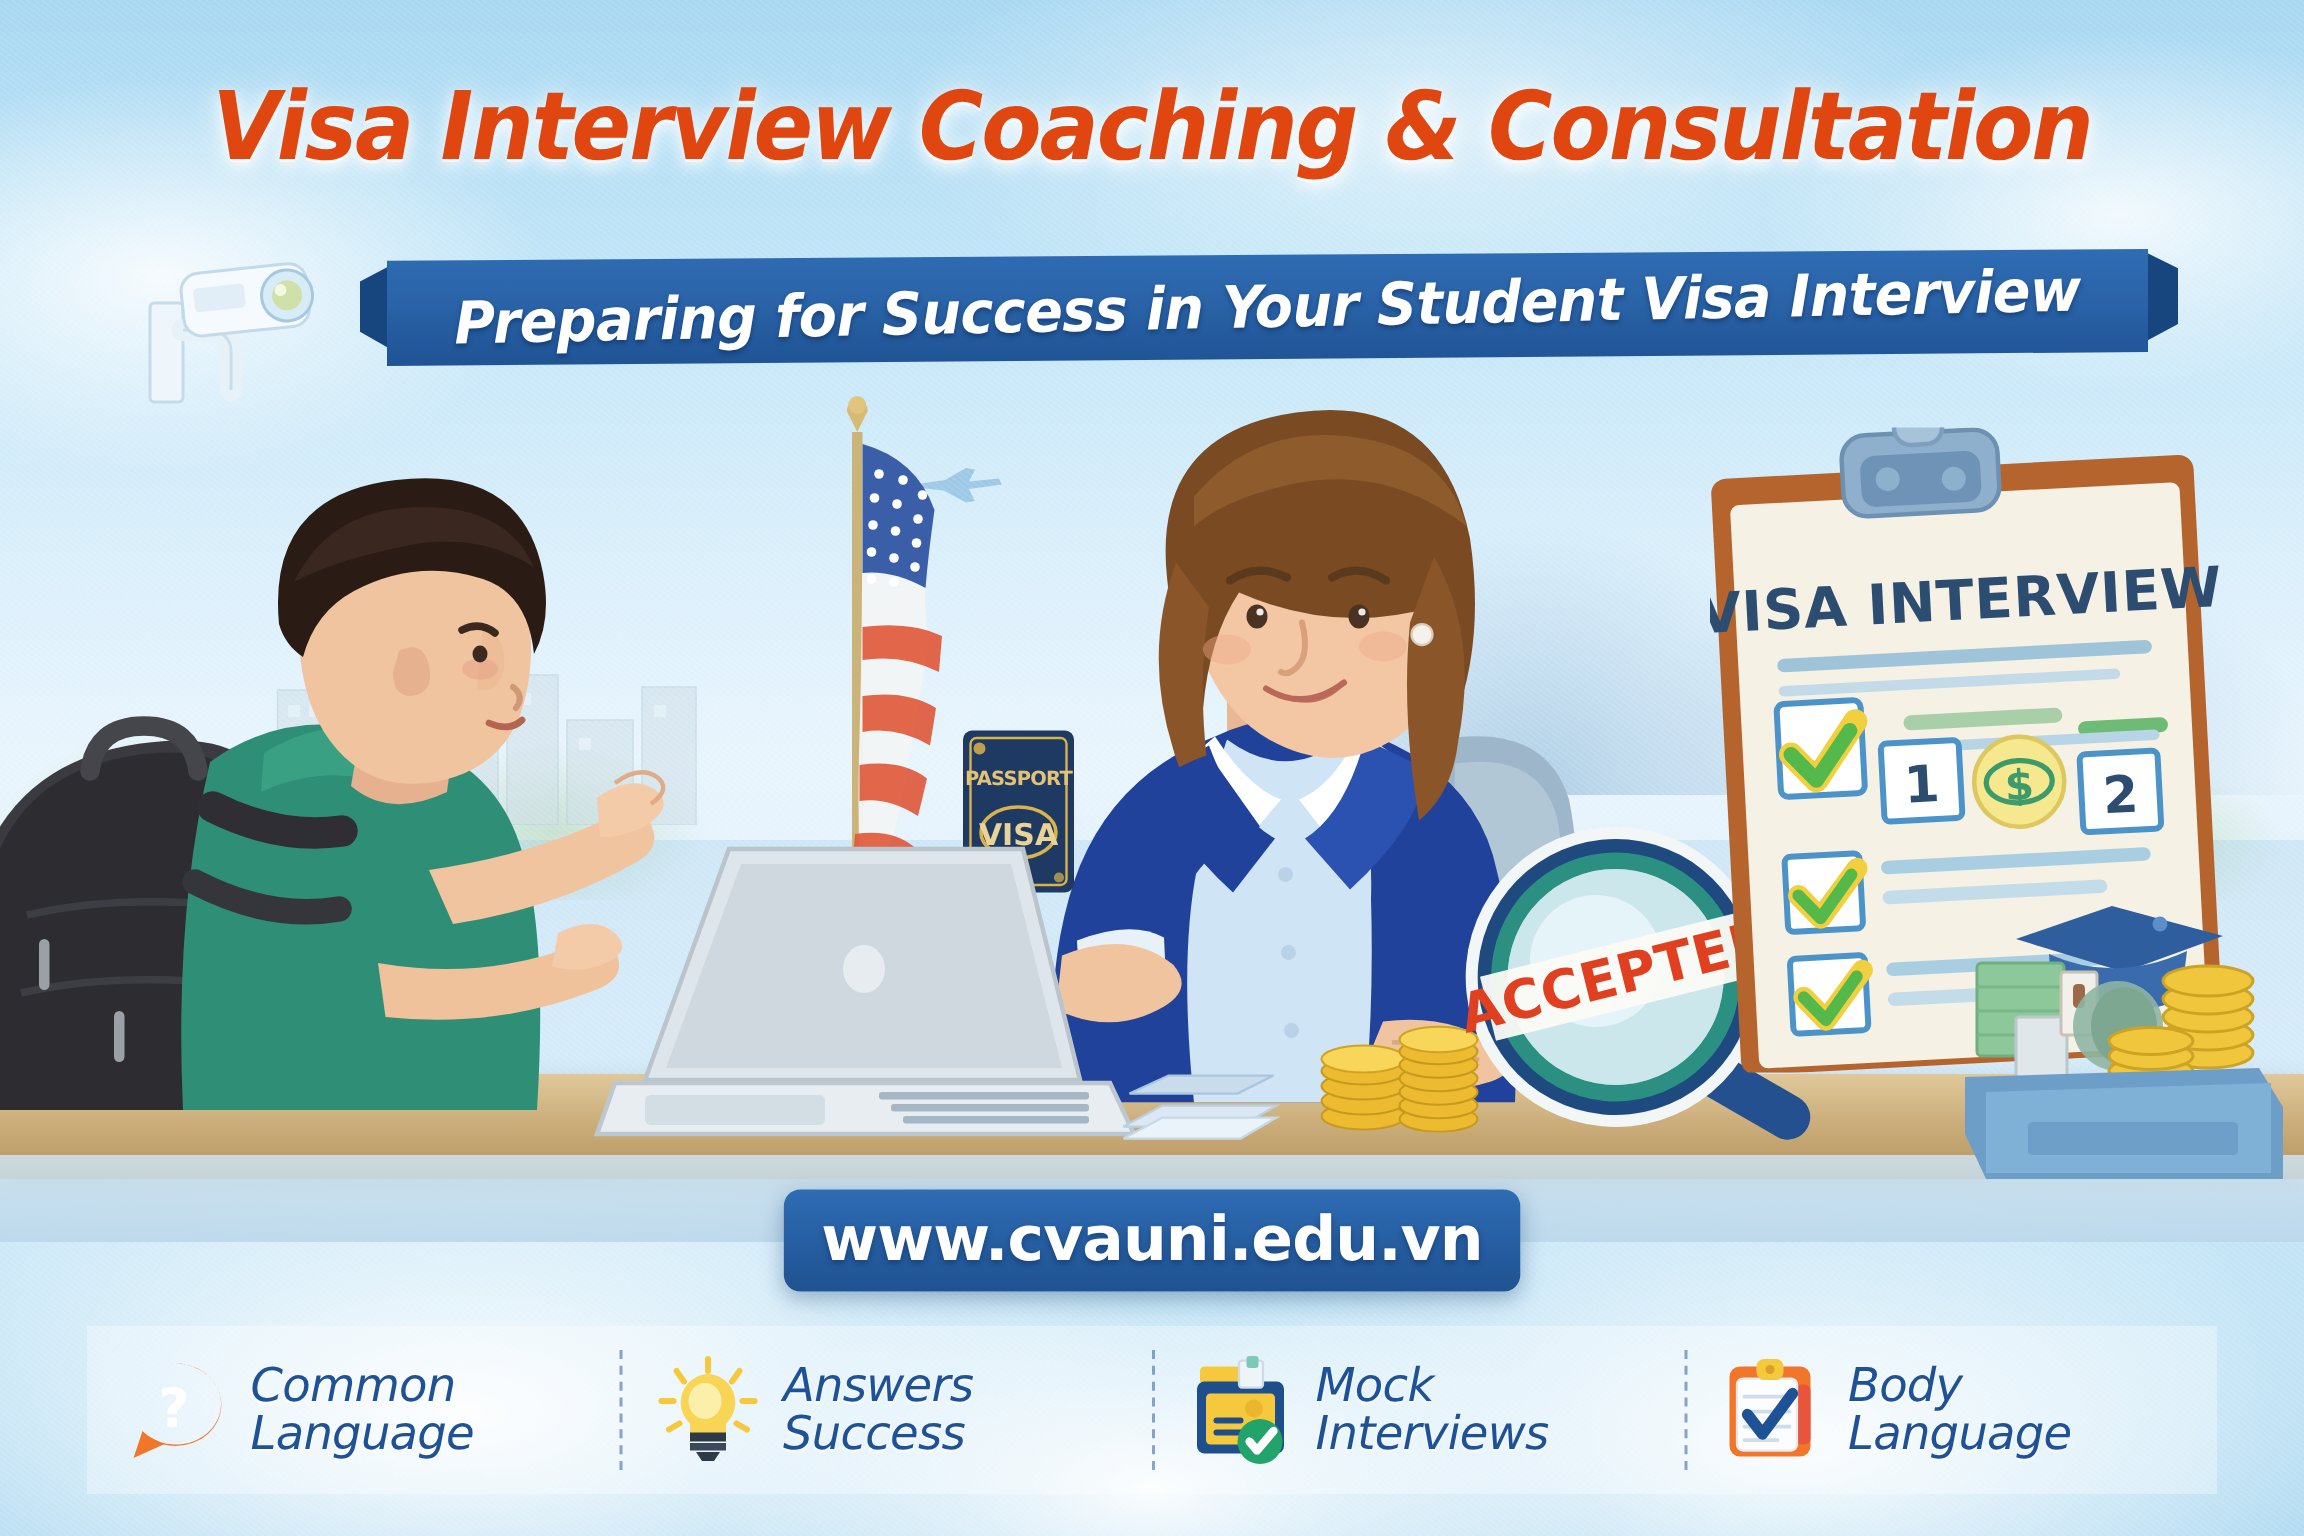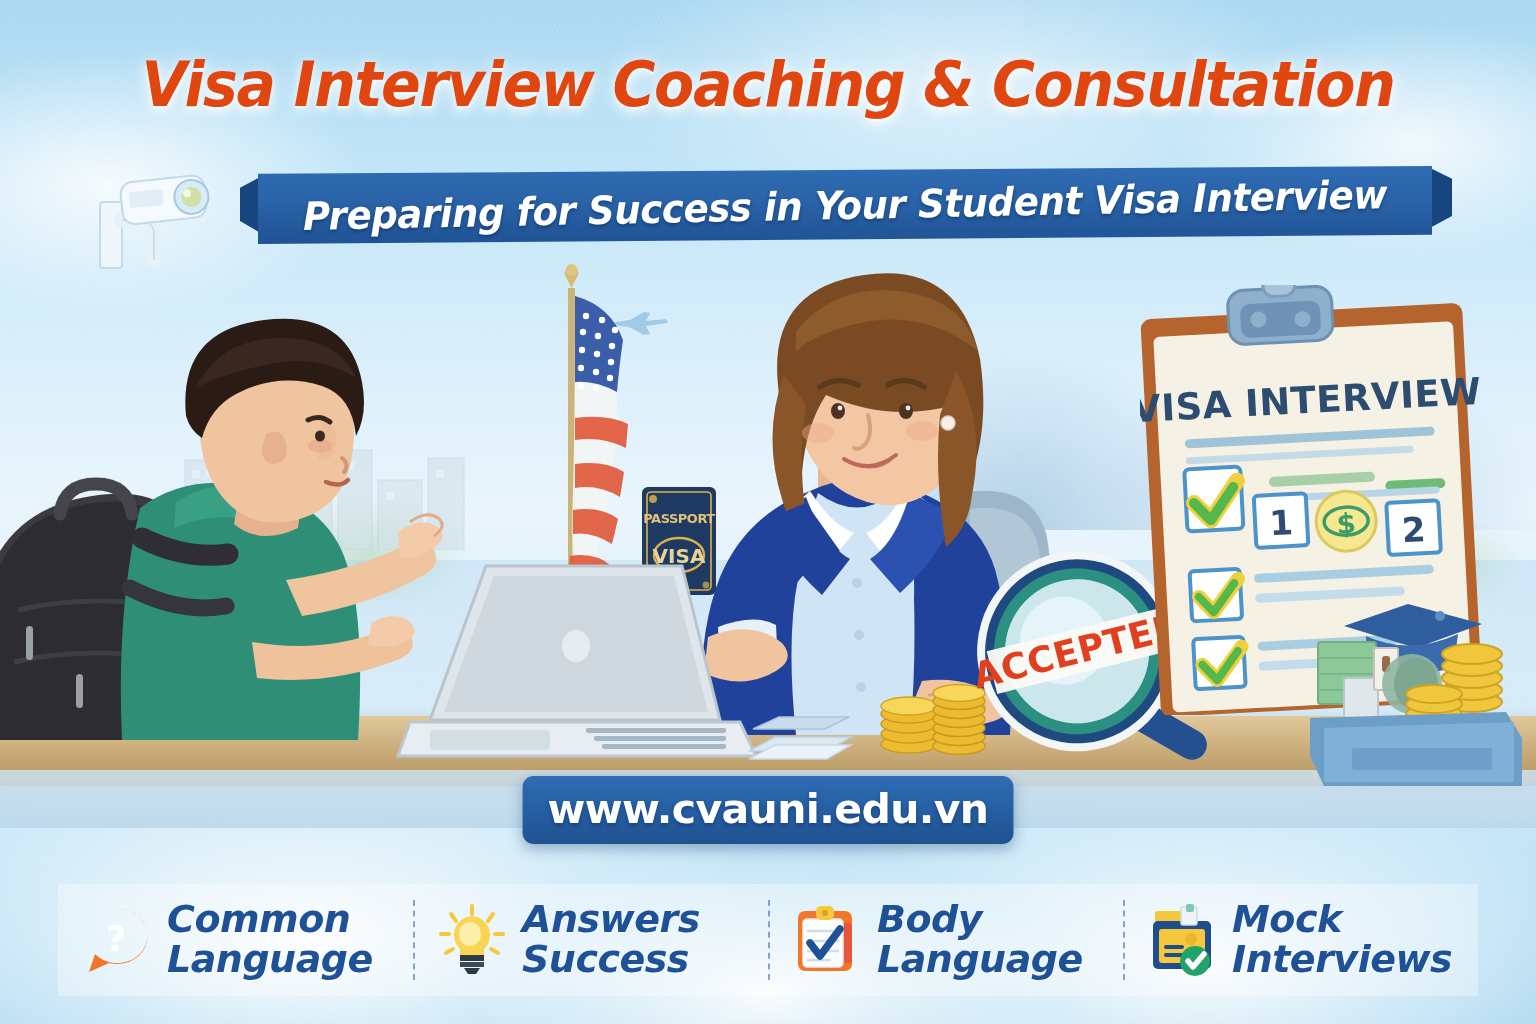--- a/index.html
+++ b/index.html
@@ -128,21 +128,21 @@
   .clipboard{position:absolute;left:1140px;top:285px;width:340px;height:430px;}
   
   .coins1{position:absolute;left:875px;top:660px;width:120px;height:95px;}
   
   .pedestal{position:absolute;left:1300px;top:590px;width:230px;height:200px;}
   
   .papers{position:absolute;left:745px;top:715px;width:110px;height:55px;}
 
   
   .urlbadge{
-    position:absolute;left:50%;transform:translateX(-50%);top:776px;
+    position:absolute;left:50%;transform:translateX(-50%);top:793px;
     background:linear-gradient(180deg,#2e6cb4,#1f5291);
     border-radius:11px;padding:9px 25px 11px;
     box-shadow:0 5px 14px rgba(20,60,110,.35);
   }
   .urlbadge span{
     font-family:"DejaVu Sans", sans-serif;
     font-size:41px;font-weight:700;color:#fff;letter-spacing:-.6px;
     text-shadow:0 2px 4px rgba(0,30,70,.4);
   }
 
@@ -156,21 +156,21 @@
     flex:1;display:flex;align-items:center;gap:13px;
     padding:0 6px 0 22px;position:relative;height:100%;
   }
   .fitem + .fitem::before{
     content:"";position:absolute;left:0;top:16px;bottom:16px;width:0;
     border-left:2px dashed rgba(45,95,160,.55);
   }
   .ficon{width:74px;height:74px;flex:0 0 74px;position:relative;}
   .flabel{
     font-family:"DejaVu Sans", sans-serif;
-    font-size:38px;font-weight:700;font-style:italic;
+    font-size:31px;font-weight:400;font-style:italic;
     color:#1e5196;line-height:1.04;letter-spacing:-.5px;
     text-shadow:0 1px 2px rgba(255,255,255,.8);
   }
   .flabel .l2{display:block;}
 </style>
 </head>
 <body>
 
 <div class="poster">
 
@@ -536,55 +536,55 @@
         <path d="M29 65 h16 l-4 6 h-8 Z" fill="#2d3a47"></path>
       </svg>
       <div class="flabel">
         <span>Answers</span>
         <span class="l2">Success</span>
       </div>
     </div>
 
     <div class="fitem">
       <svg class="ficon" viewBox="0 0 74 74">
+        <rect x="10" y="8" width="30" height="12" rx="3" fill="#f6c93c"></rect>
+        <rect x="8" y="18" width="58" height="48" rx="5" fill="#1f4e8c"></rect>
+        <rect x="14" y="26" width="46" height="34" rx="3" fill="#f6c93c"></rect>
+        <circle cx="46" cy="36" r="6" fill="#e9b62e"></circle>
+        <g fill="#1f4e8c">
+          <rect x="19" y="42" width="20" height="4" rx="2"></rect>
+          <rect x="19" y="50" width="26" height="4" rx="2"></rect>
+        </g>
+        <rect x="36" y="4" width="16" height="18" rx="2" fill="#eef4f8" stroke="#cddbe6" stroke-width="1.5"></rect>
+        <rect x="41" y="1" width="8" height="8" rx="2" fill="#7ec8b8"></rect>
+        <circle cx="50" cy="58" r="15" fill="#21a36b"></circle>
+        <path d="M43 58 l5 6 l11 -13" fill="none" stroke="#fff" stroke-width="5.5" stroke-linecap="round" stroke-linejoin="round"></path>
+      </svg>
+      <div class="flabel">
+        <span>Mock</span>
+        <span class="l2">Interviews</span>
+      </div>
+    </div>
+
+    <div class="fitem">
+      <svg class="ficon" viewBox="0 0 74 74">
         <rect x="8" y="8" width="54" height="60" rx="7" fill="#f2762a"></rect>
         <rect x="52" y="20" width="10" height="40" rx="4" fill="#e8553a"></rect>
         <rect x="13" y="16" width="40" height="48" rx="4" fill="#fbfdfe" stroke="#e3ebf1" stroke-width="1.5"></rect>
         <rect x="26" y="3" width="18" height="14" rx="5" fill="#f6c93c"></rect>
         <circle cx="35" cy="10" r="3" fill="#d9a12b"></circle>
         <g stroke="#cfdde7" stroke-width="2.5" stroke-linecap="round">
           <path d="M18 28 h30"></path>
             <path d="M18 38 h30"></path>
             <path d="M18 48 h30"></path>
             <path d="M18 57 h22"></path>
         </g>
         <path d="M20 40 l10 13 l20 -27" fill="none" stroke="#1f5196" stroke-width="7.5" stroke-linecap="round" stroke-linejoin="round"></path>
       </svg>
       <div class="flabel">
         <span>Body</span>
         <span class="l2">Language</span>
       </div>
     </div>
 
-    <div class="fitem">
-      <svg class="ficon" viewBox="0 0 74 74">
-        <rect x="10" y="8" width="30" height="12" rx="3" fill="#f6c93c"></rect>
-        <rect x="8" y="18" width="58" height="48" rx="5" fill="#1f4e8c"></rect>
-        <rect x="14" y="26" width="46" height="34" rx="3" fill="#f6c93c"></rect>
-        <circle cx="46" cy="36" r="6" fill="#e9b62e"></circle>
-        <g fill="#1f4e8c">
-          <rect x="19" y="42" width="20" height="4" rx="2"></rect>
-          <rect x="19" y="50" width="26" height="4" rx="2"></rect>
-        </g>
-        <rect x="36" y="4" width="16" height="18" rx="2" fill="#eef4f8" stroke="#cddbe6" stroke-width="1.5"></rect>
-        <rect x="41" y="1" width="8" height="8" rx="2" fill="#7ec8b8"></rect>
-        <circle cx="50" cy="58" r="15" fill="#21a36b"></circle>
-        <path d="M43 58 l5 6 l11 -13" fill="none" stroke="#fff" stroke-width="5.5" stroke-linecap="round" stroke-linejoin="round"></path>
-      </svg>
-      <div class="flabel">
-        <span>Mock</span>
-        <span class="l2">Interviews</span>
-      </div>
-    </div>
-
   </div>
 
 </div>
 
 </body></html>

